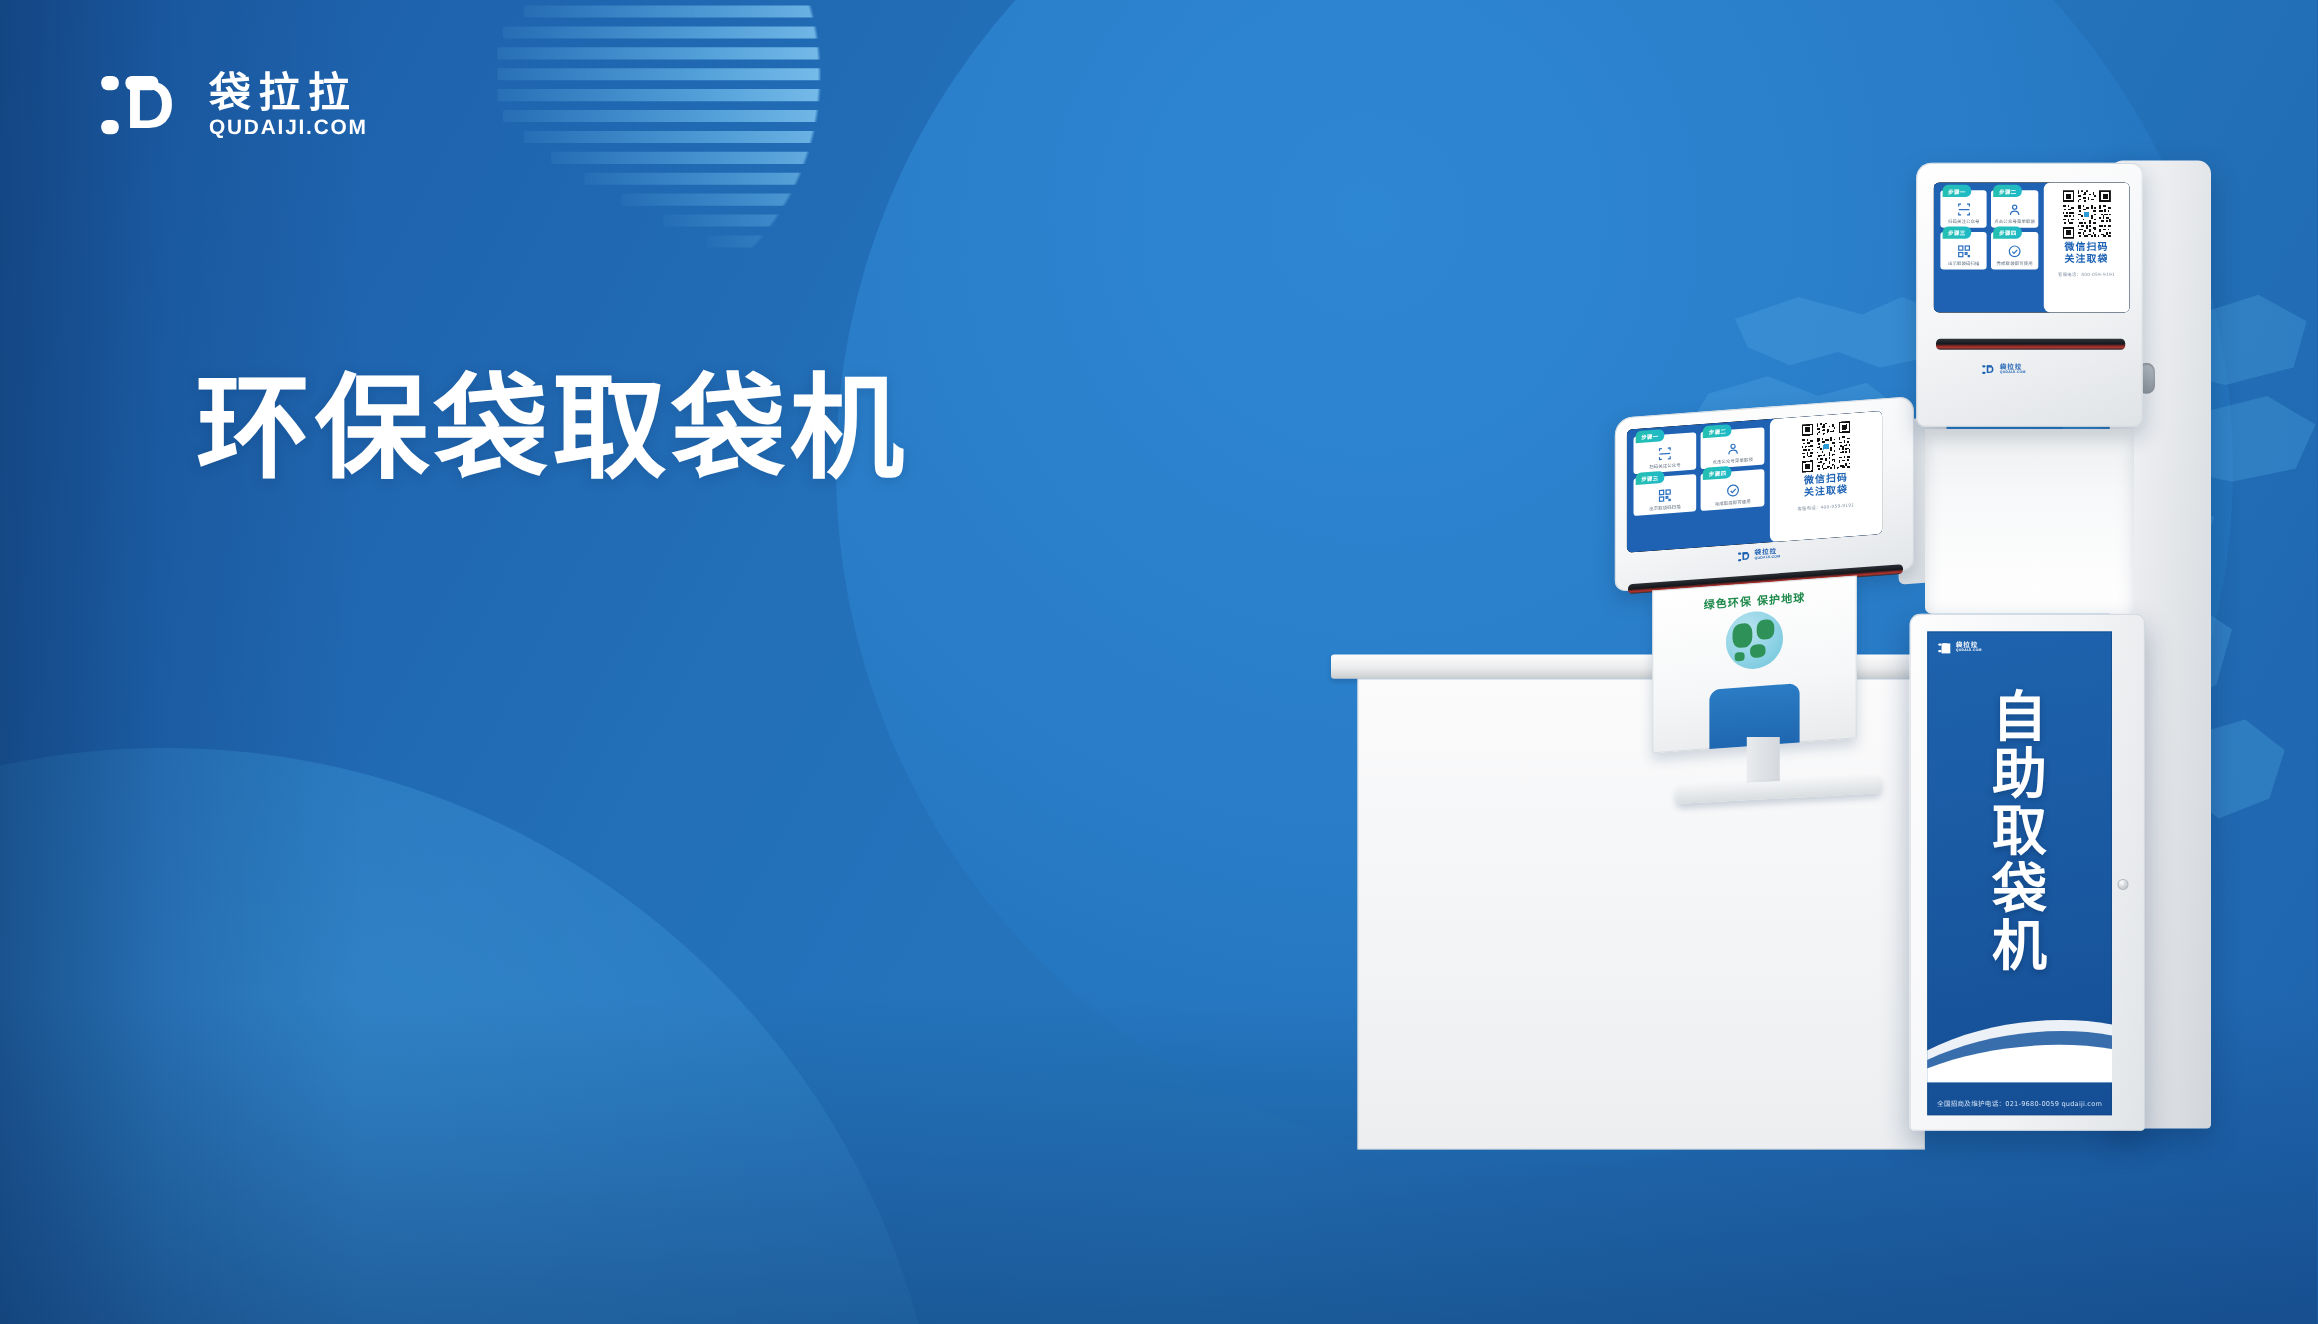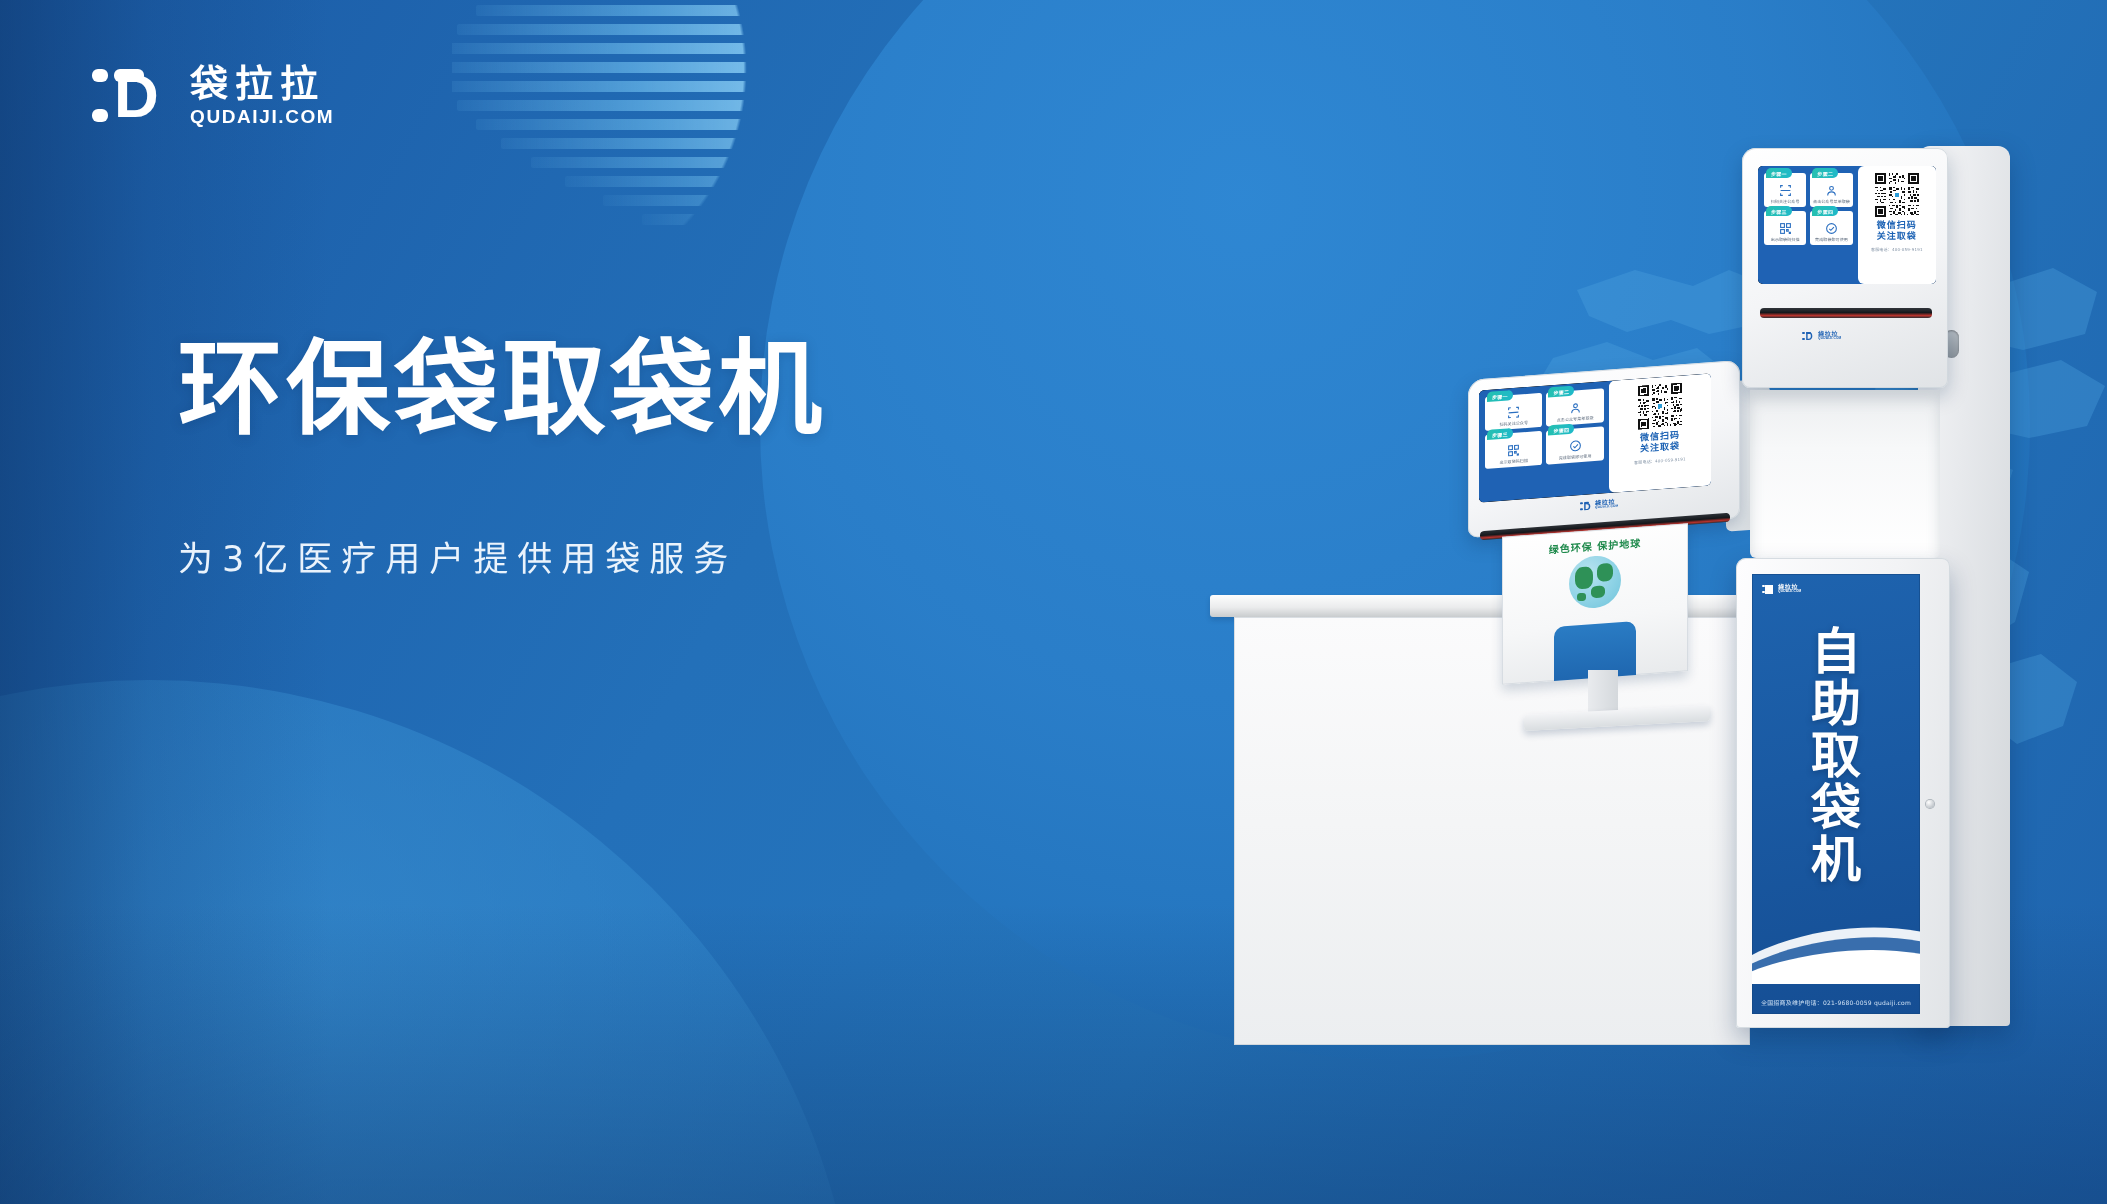--- a/index.html
+++ b/index.html
@@ -104,21 +104,21 @@
   .logo-en{
     font-size:19px; font-weight:700; color:#fff;
     letter-spacing:1.6px; line-height:1;
   }
 
   
   .copy{ position:absolute; left:178px; top:338px; z-index:6; }
   .headline{
     font-size:104px; font-weight:700; color:#fff;
     line-height:1.0; letter-spacing:4px;
-    font-family:Liberation Serif, serif;
+    font-family:Liberation Sans, sans-serif;
     text-shadow:0 2px 12px rgba(8,40,85,.22);
     white-space:nowrap;
   }
   .headline.second{ margin-top:86px; letter-spacing:2px; }
   .subline{
     margin-top:96px;
     font-size:35px; font-weight:400; color:#eaf3fc;
     letter-spacing:9px; line-height:1.2;
     font-family:"DejaVu Sans","Liberation Sans",sans-serif;
     white-space:nowrap;
@@ -423,21 +423,20 @@
       <span class="dee">D</span>
     </div>
     <div class="logo-text">
       <div class="logo-cn">袋拉拉</div>
       <div class="logo-en">QUDAIJI.COM</div>
     </div>
   </div>
 
   <div class="copy">
     <div class="headline">环保袋取袋机</div>
-    <div class="subline">为3亿医疗用户提供用袋服务</div>
   </div>
 
   <div class="scene">
 
     <div class="counter">
       <div class="counter-top"></div>
       <div class="counter-front"></div>
     </div>
 
     <div class="mini">

